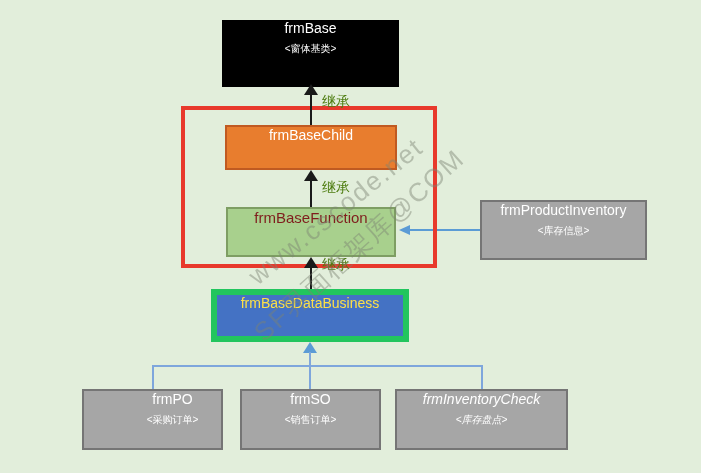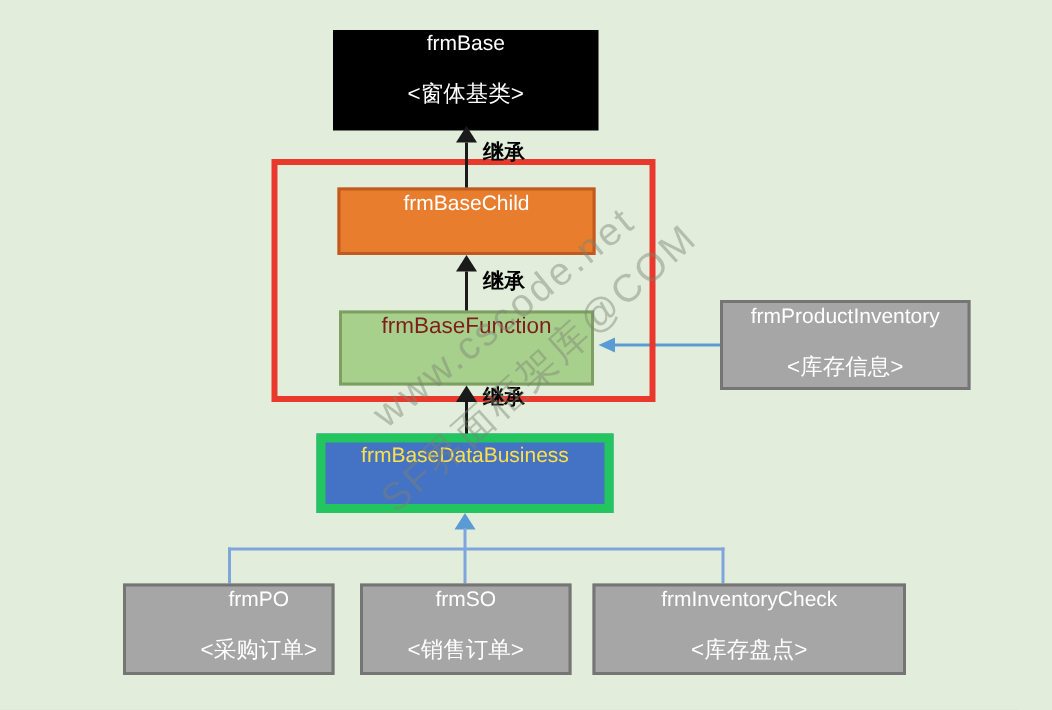--- a/index.html
+++ b/index.html
@@ -15,21 +15,21 @@
   }
   .node{
     position:absolute;
     display:flex;flex-direction:column;
     align-items:center;justify-content:flex-start;
     box-sizing:border-box;
     text-align:center;
     z-index:3;
   }
   .node .node-title{font-size:14px;line-height:1.2;}
-  .node .node-subtitle{font-size:15px;line-height:1.2;margin-top:17px;}
+  .node .node-subtitle{font-size:10px;line-height:1.2;margin-top:6px;}
   .node-base{
     left:222px;top:20px;width:177px;height:67px;
     background:#000000;color:#ffffff;
   }
   .node-child{
     left:225px;top:125px;width:172px;height:45px;
     background:#E87D2E;border:2px solid #C05A21;color:#ffffff;
   }
   .node-function{
     left:226px;top:207px;width:170px;height:50px;
@@ -39,21 +39,21 @@
   .node-business{
     left:211px;top:289px;width:198px;height:53px;
     background:#4472C4;border:6px solid #22c55e;color:#fde047;
   }
   .node-gray{
     background:#A6A6A6;border:2px solid #757575;color:#ffffff;
   }
   .node-inventory{left:480px;top:200px;width:167px;height:60px;}
   .node-po{left:82px;top:389px;width:141px;height:61px;padding-left:40px;}
   .node-so{left:240px;top:389px;width:141px;height:61px;}
-  .node-check{left:395px;top:389px;width:209px;height:61px;}
+  .node-check{left:395px;top:389px;width:173px;height:61px;font-style:italic;}
 
   .red-frame{
     position:absolute;
     left:181px;top:106px;width:248px;height:154px;
     border:4px solid #E8392C;
     z-index:5;
     background:transparent;
   }
 
   
@@ -65,21 +65,21 @@
   }
   .arrow1-line{left:310px;top:95px;height:30px;}
   .arrow1-head{left:304px;top:84px;}
   .arrow2-line{left:310px;top:181px;height:26px;}
   .arrow2-head{left:304px;top:170px;}
   .arrow3-line{left:310px;top:268px;height:21px;}
   .arrow3-head{left:304px;top:257px;}
 
   .inherit-label{
     position:absolute;left:322px;
-    font-size:14px;color:#000000;z-index:7;white-space:nowrap;font-weight:bold;
+    font-size:14px;color:#4d7c0f;z-index:7;white-space:nowrap;
   }
   .label1{top:93px;}
   .label2{top:179px;}
   .label3{top:256px;}
 
   
   .assoc-line{position:absolute;left:409px;top:229px;width:71px;height:2px;background:#5B9BD5;z-index:4;}
   .assoc-head{
     position:absolute;left:399px;top:225px;width:0;height:0;z-index:4;
     border-top:5px solid transparent;border-bottom:5px solid transparent;

